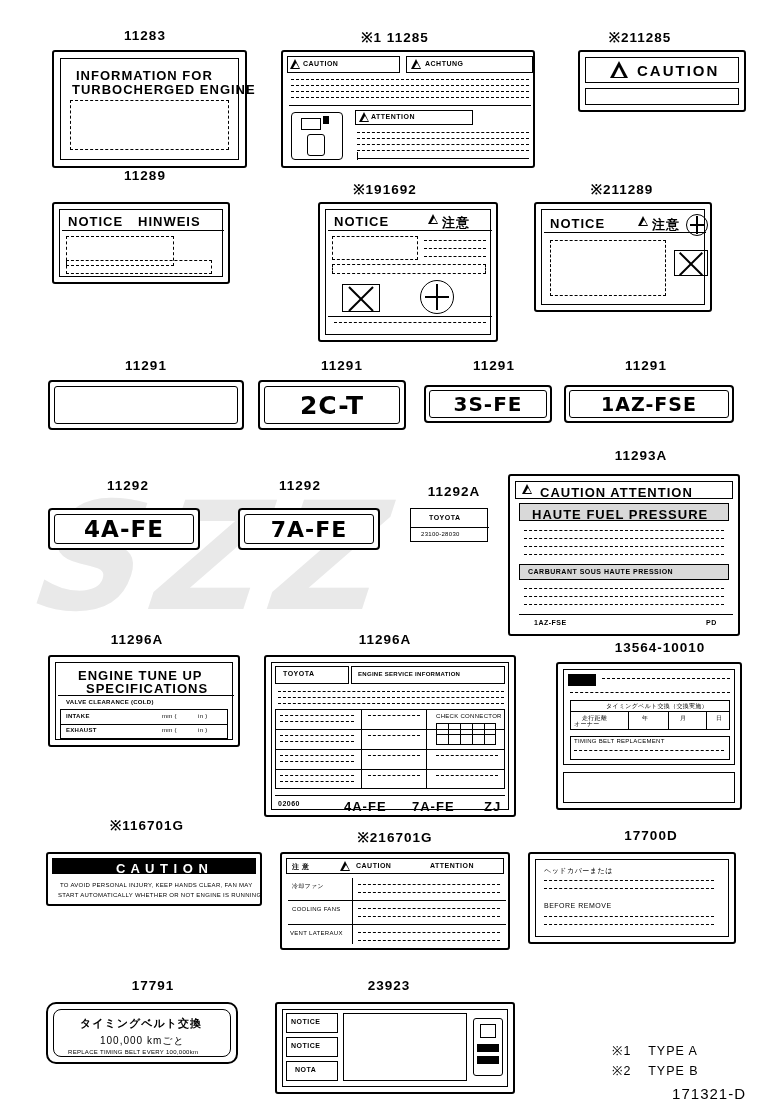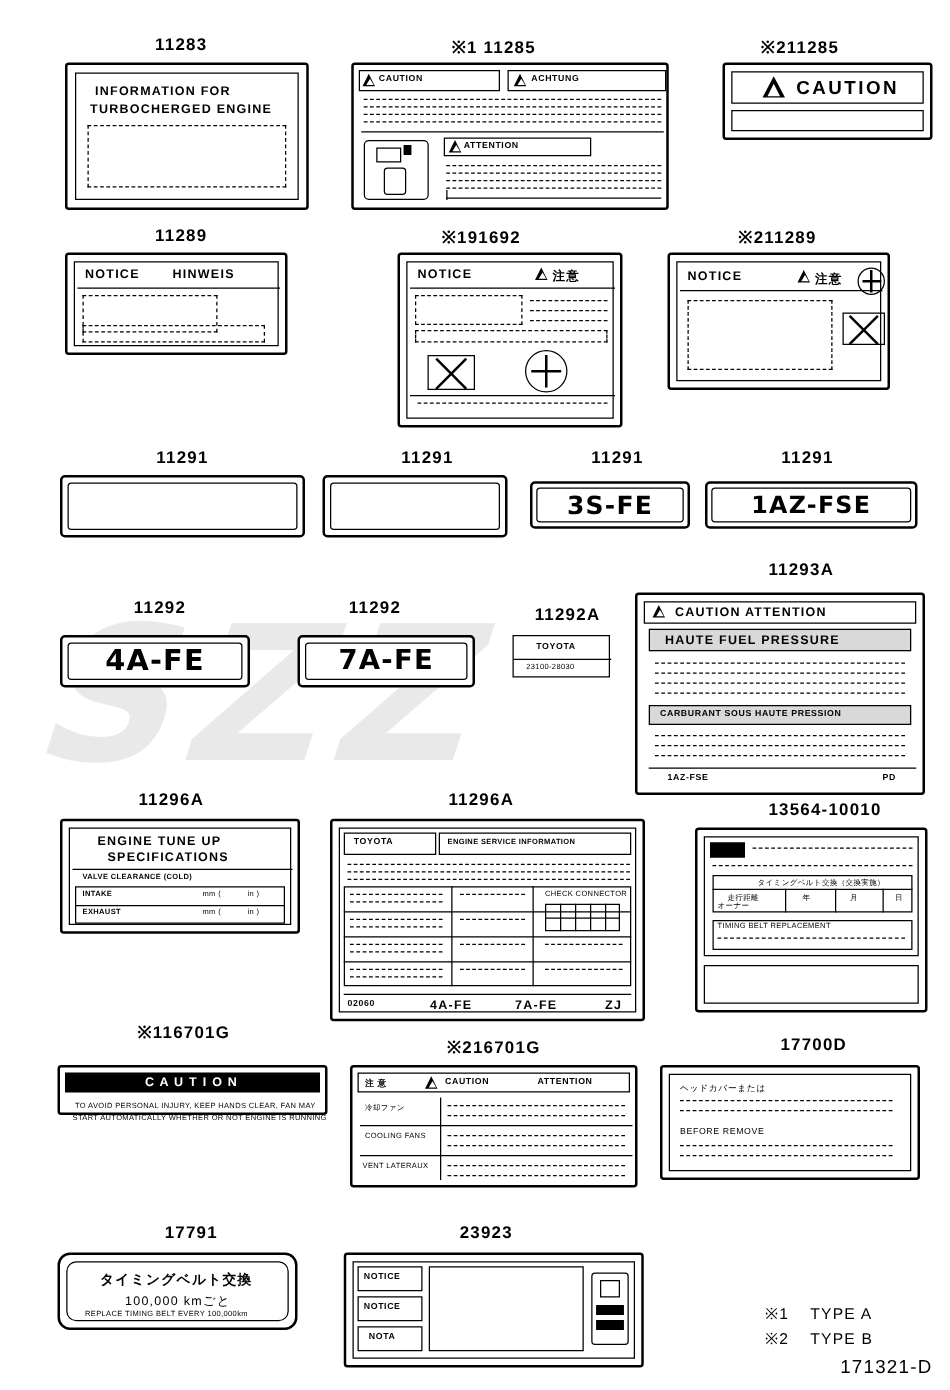--- a/index.html
+++ b/index.html
@@ -20,21 +20,21 @@
   }
   .part-no{
     position:absolute;font-size:13.5px;font-weight:bold;letter-spacing:1px;
     white-space:nowrap;text-align:center;
   }
   .lbl{position:absolute;box-sizing:border-box;background:#fff;}
   .outer{border:2px solid #000;border-radius:3px;}
   .inner{position:absolute;border:1px solid #000;box-sizing:border-box;}
   .dash{border:1px dashed #000;}
   .solid{border:1px solid #000;}
-  .t9{position:absolute;font-size:10px;letter-spacing:1px;white-space:nowrap;}
+  .t9{position:absolute;font-size:13px;letter-spacing:1px;white-space:nowrap;}
   .t7{position:absolute;font-size:7px;letter-spacing:.5px;white-space:nowrap;}
   .t6{position:absolute;font-size:6px;letter-spacing:.3px;white-space:nowrap;}
   .bold{font-weight:bold;}
   .hline{position:absolute;background:#000;height:1px;}
   .vline{position:absolute;background:#000;width:1px;}
   .hdash{position:absolute;border-top:1px dashed #000;height:0;}
   .engcode{
     position:absolute;border:2px solid #000;border-radius:4px;background:#fff;
     box-sizing:border-box;
   }
@@ -101,21 +101,21 @@
 
 <div class="part-no" style="left:570px;top:28px;width:140px;">※211285</div>
 <div class="lbl outer" style="left:578px;top:50px;width:168px;height:62px;">
   <div class="inner solid" style="left:5px;top:5px;right:5px;height:26px;"></div>
   <div style="position:absolute;left:30px;top:9px;width:0;height:0;border-left:9px solid transparent;border-right:9px solid transparent;border-bottom:17px solid #000;"></div>
   <div style="position:absolute;left:34px;top:15px;width:0;height:0;border-left:5px solid transparent;border-right:5px solid transparent;border-bottom:10px solid #fff;"></div>
   <div style="position:absolute;left:57px;top:10px;font-size:15px;font-weight:bold;letter-spacing:2px;">CAUTION</div>
   <div class="inner solid" style="left:5px;top:36px;right:5px;bottom:5px;"></div>
 </div>
 
-<div class="part-no" style="left:90px;top:181px;width:110px;">11289</div>
+<div class="part-no" style="left:90px;top:168px;width:110px;">11289</div>
 <div class="lbl outer" style="left:52px;top:202px;width:178px;height:82px;">
   <div class="inner solid" style="left:5px;top:5px;right:5px;bottom:5px;"></div>
   <div class="t9 bold" style="left:14px;top:10px;">NOTICE</div>
   <div class="t9 bold" style="left:84px;top:10px;">HINWEIS</div>
   <div class="hline" style="left:8px;top:26px;width:162px;"></div>
   <div class="inner dash" style="left:12px;top:32px;width:108px;height:30px;"></div>
   <div class="inner dash" style="left:12px;top:56px;width:146px;height:14px;"></div>
 </div>
 
 <div class="part-no" style="left:320px;top:180px;width:130px;">※191692</div>
@@ -155,20 +155,21 @@
 </div>
 
 <div class="part-no" style="left:96px;top:358px;width:100px;">11291</div>
 <div class="engcode" style="left:48px;top:380px;width:196px;height:50px;">
   <div class="inner solid" style="left:4px;top:4px;right:4px;bottom:4px;border-radius:3px;"></div>
 </div>
 
 <div class="part-no" style="left:292px;top:358px;width:100px;">11291</div>
 <div class="engcode" style="left:258px;top:380px;width:148px;height:50px;">
   <div class="inner solid" style="left:4px;top:4px;right:4px;bottom:4px;border-radius:3px;"></div>
+  <div class="code" style="font-size:25px;letter-spacing:1px;">2C-T</div>
 </div>
 
 <div class="part-no" style="left:444px;top:358px;width:100px;">11291</div>
 <div class="engcode" style="left:424px;top:385px;width:128px;height:38px;">
   <div class="inner solid" style="left:3px;top:3px;right:3px;bottom:3px;border-radius:3px;"></div>
   <div class="code" style="font-size:20px;letter-spacing:1px;">3S-FE</div>
 </div>
 
 <div class="part-no" style="left:596px;top:358px;width:100px;">11291</div>
 <div class="engcode" style="left:564px;top:385px;width:170px;height:38px;">
@@ -294,21 +295,21 @@
   <div class="t6" style="left:122px;top:50px;">月</div>
   <div class="t6" style="left:158px;top:50px;">日</div>
   <div class="t6" style="left:16px;top:56px;">オーナー</div>
   <div class="inner solid" style="left:12px;top:72px;width:160px;height:24px;"></div>
   <div class="t6" style="left:16px;top:74px;">TIMING BELT REPLACEMENT</div>
   <div class="hdash" style="left:16px;top:86px;width:150px;"></div>
   <div class="inner solid" style="left:5px;top:108px;right:5px;bottom:5px;"></div>
 </div>
 
 <div class="part-no" style="left:82px;top:816px;width:130px;">※116701G</div>
-<div class="lbl outer" style="left:46px;top:852px;width:216px;height:40px;">
+<div class="lbl outer" style="left:46px;top:852px;width:216px;height:54px;">
   <div class="inner blk" style="left:4px;top:4px;right:4px;height:16px;border:none;"></div>
   <div class="t9 bold" style="left:68px;top:7px;color:#fff;">C A U T I O N</div>
   <div class="t6" style="left:12px;top:28px;">TO AVOID PERSONAL INJURY, KEEP HANDS CLEAR, FAN MAY</div>
   <div class="t6" style="left:10px;top:38px;">START AUTOMATICALLY WHETHER OR NOT ENGINE IS RUNNING</div>
 </div>
 
 <div class="part-no" style="left:330px;top:828px;width:130px;">※216701G</div>
 <div class="lbl outer" style="left:280px;top:852px;width:230px;height:98px;">
   <div class="inner solid" style="left:4px;top:4px;right:4px;height:16px;"></div>
   <div class="t7 bold" style="left:10px;top:8px;">注  意</div>

